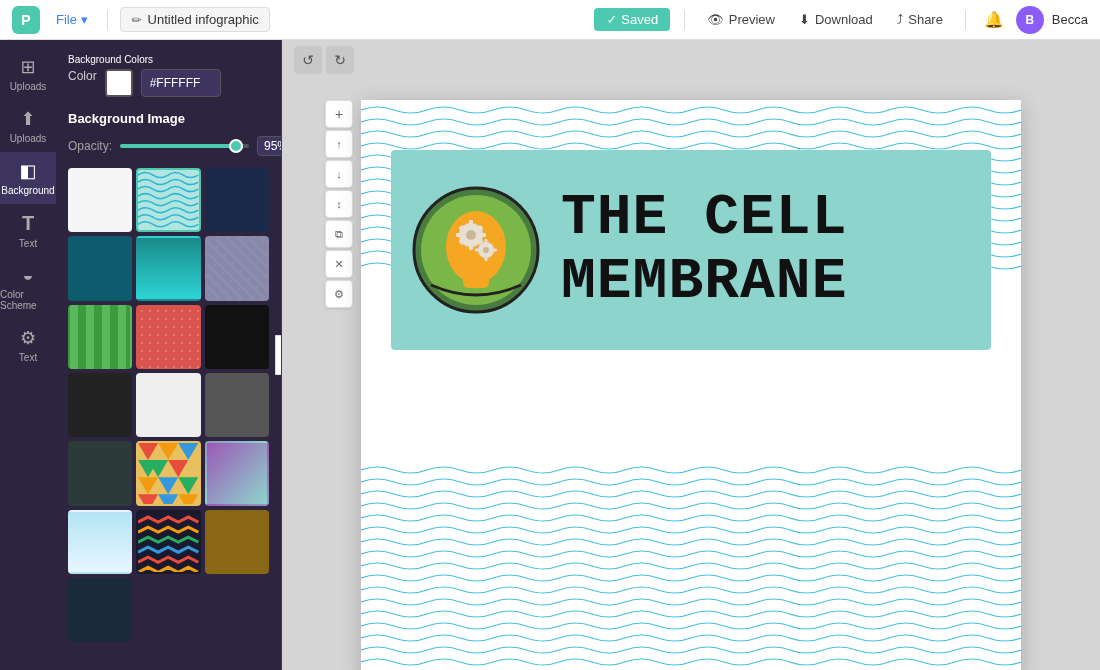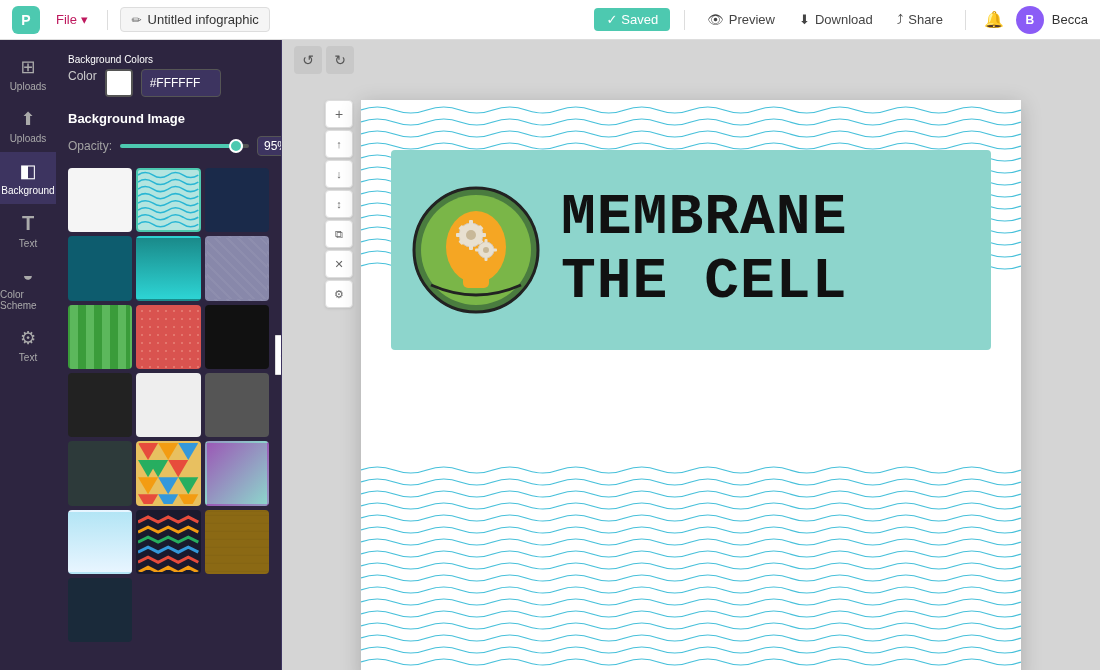--- a/index.html
+++ b/index.html
@@ -20,21 +20,21 @@
     .topbar-logo {
       width: 28px; height: 28px;
       background: #4dc9b0;
       border-radius: 6px;
       display: flex; align-items: center; justify-content: center;
       color: white; font-weight: bold; font-size: 14px;
       flex-shrink: 0;
     }
     .topbar-file {
       display: flex; align-items: flex-end; gap: 4px;
-      font-size: 13px; color: #be185d; cursor: pointer;
+      font-size: 13px; color: #3b82f6; cursor: pointer;
       padding: 4px 8px;
       border-radius: 4px;
     }
     .topbar-divider { width: 1px; height: 20px; background: #ddd; margin: 0 4px; }
     .topbar-title-btn {
       display: flex; align-items: center; gap: 6px;
       background: #f5f5f5; border: 1px solid #ddd; border-radius: 4px;
       padding: 4px 10px; font-size: 13px; cursor: pointer; color: #333;
     }
     .topbar-title-btn .pencil-icon { color: #666; font-size: 12px; }
@@ -597,21 +597,21 @@
                 <rect x="6" y="-1.5" width="5" height="3" rx="1" fill="#e8e0d0"></rect>
                 <rect x="-11" y="-1.5" width="5" height="3" rx="1" fill="#e8e0d0"></rect>
               </g>
 
               <circle cx="65" cy="65" r="62" fill="none" stroke="#222" stroke-width="3"></circle>
 
               <path d="M 20 100 Q 65 120 110 100" stroke="#222" stroke-width="3" fill="none"></path>
             </svg>
 
             <div>
+              <div class="infographic-title">THE CELL</div>
               <div class="infographic-title">MEMBRANE</div>
-              <div class="infographic-title">THE CELL</div>
             </div>
           </div>
         </div>
       </div>
     </div>
   </div>
 </div>
 
 </body></html>

